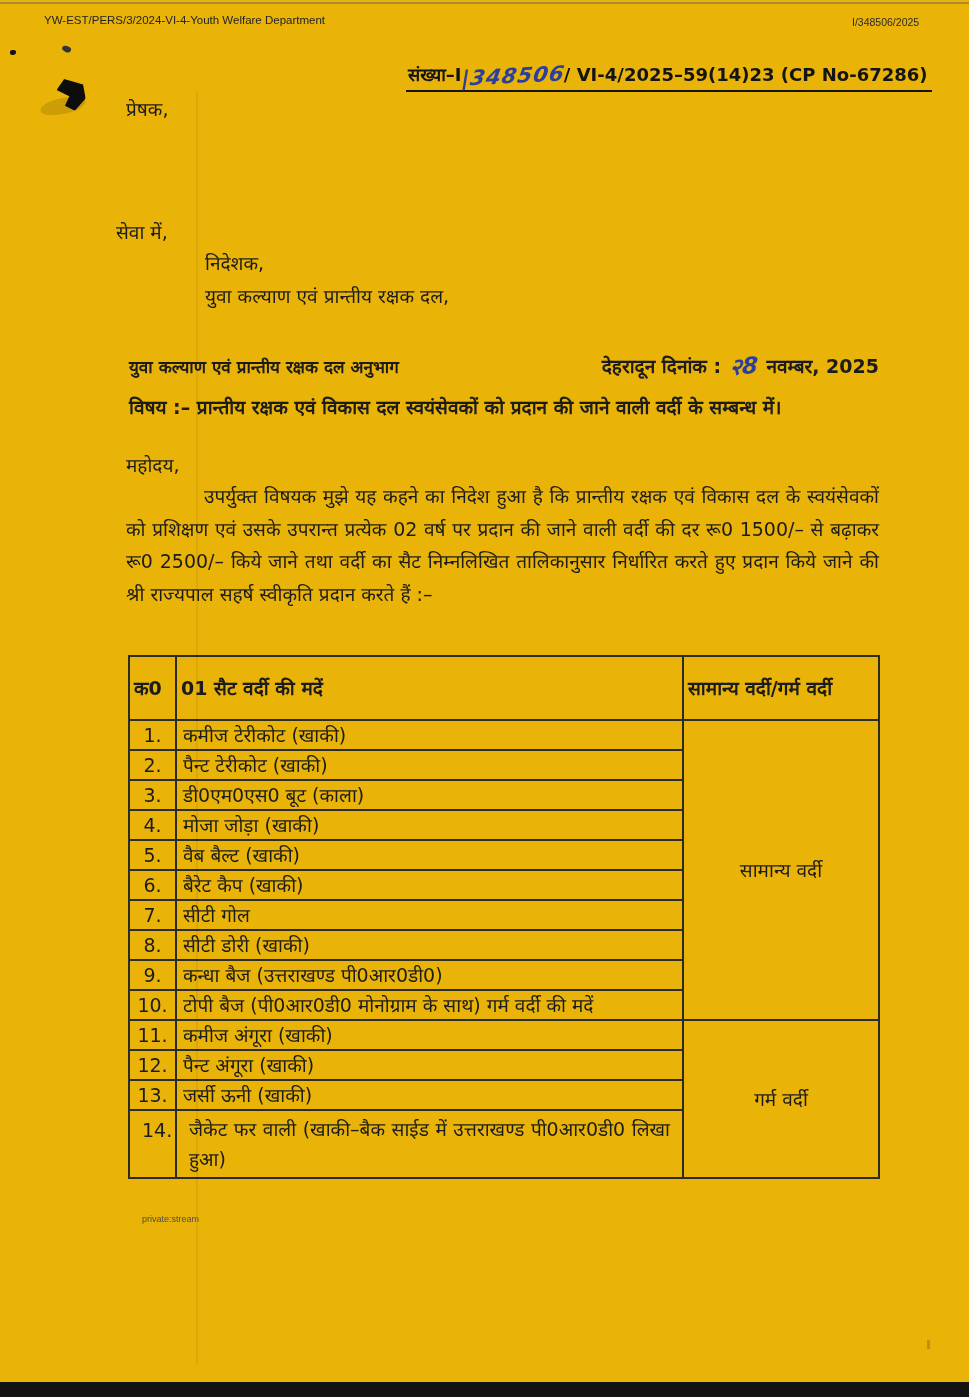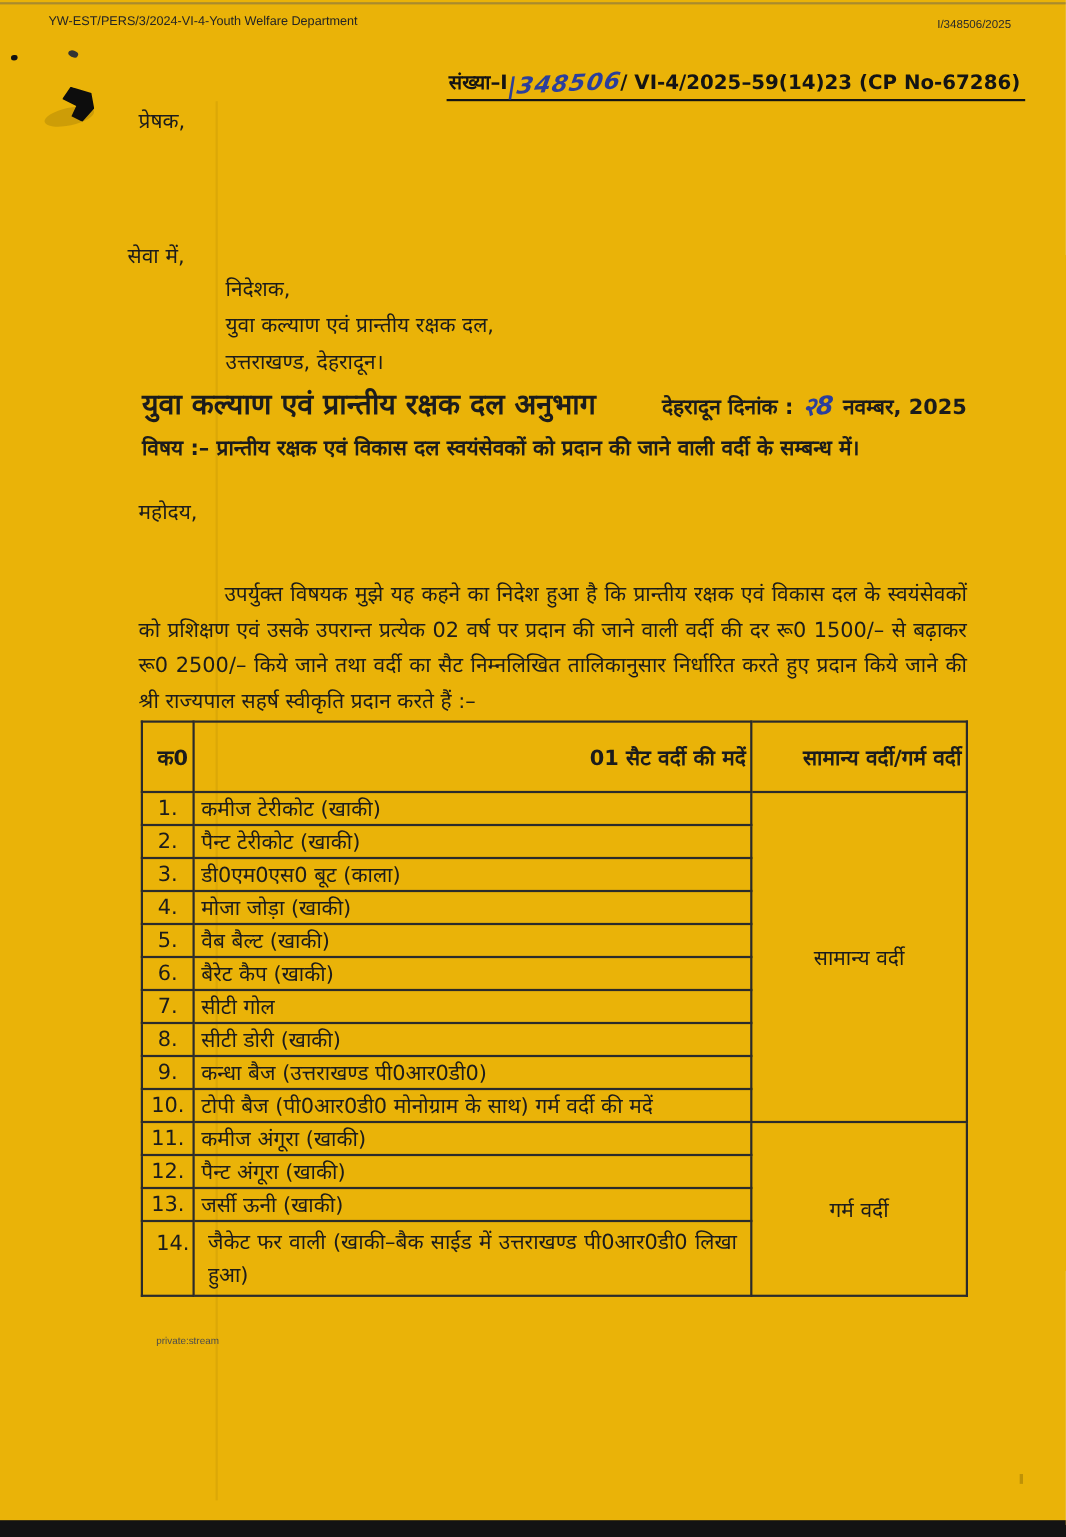--- a/index.html
+++ b/index.html
@@ -38,37 +38,37 @@
   .ink-ref { font-size:21px; transform:skewX(-12deg) rotate(-3deg); position:relative; top:2px; letter-spacing:1px; }
   .ink-date { font-size:23px; transform:skewX(-6deg) rotate(-4deg); position:relative; top:1px; padding:0 2px; }
 
   .deva { font-size:19px; color:#1c1c1c; }
   .from-label { left:126px; top:96px; }
   .from-lines { left:205px; top:127px; line-height:32.5px; }
   .to-label { left:116px; top:219px; }
   .to-lines { left:205px; top:247px; line-height:33px; }
 
   .section-row { left:129px; top:348px; width:750px; display:flex; justify-content:space-between; align-items:baseline; }
-  .section-left { font-weight:bold; font-size:26px; }
+  .section-left { font-weight:bold; font-size:17px; }
   .section-right { font-weight:bold; font-size:19px; white-space:nowrap; }
 
   .subject { left:129px; top:394px; width:752px; font-weight:bold; font-size:19px; }
   .salutation { left:126px; top:452px; }
   .body-para {
     left:126px; top:480px; width:753px; font-size:19px; line-height:32.5px;
-    text-align:justify; text-indent:78px; color:#1c1c1c;margin-top:44px;
+    text-align:justify; text-indent:78px; color:#1c1c1c;
   }
 
   
   table.uniform { position:absolute; left:128px; top:655px; width:750px; border-collapse:collapse; table-layout:fixed; }
   table.uniform col.c1 { width:47px; }
   table.uniform col.c2 { width:507px; }
   table.uniform col.c3 { width:196px; }
   table.uniform th, table.uniform td { border:2px solid #2b2b2b; font-size:19px; color:#1c1c1c; }
-  table.uniform th { font-weight:bold; height:34px; text-align:right; padding:18px 4px;border-radius:15px; }
+  table.uniform th { font-weight:bold; height:34px; text-align:left; padding:18px 4px;border-radius:15px; }
   table.uniform td { height:29px; padding:1px 6px; }
   td.ser { text-align:center; }
   td.item { padding-left:12px; }
   td.group { text-align:center; vertical-align:middle; font-size:19px;border-radius:13px; }
   tr.tall td { height:64px; line-height:30px; text-align:justify; padding:3px 12px; vertical-align:top; }
   tr.tall td.ser { text-align:center; vertical-align:top; padding-top:4px;margin-left:19px; }
 
   .footer-small { left:125px; top:1214px; font-family:"Liberation Sans", sans-serif; font-size:9px; color:#4d4d4d;margin-left:17px; }
 </style>
 </head>
@@ -90,21 +90,20 @@
   <div class="abs ref-line">
     <span>संख्या–I</span><span class="ink ink-ref">|348506</span><span>/ VI-4/2025–59(14)23  (CP No-67286)</span>
   </div>
 
   <div class="abs deva from-label">प्रेषक,</div>
 
   <div class="abs deva to-label">सेवा में,</div>
   <div class="abs deva to-lines">
     <div>निदेशक,</div>
     <div>युवा कल्याण एवं प्रान्तीय रक्षक दल,</div>
-    <div>उत्तराखण्ड, देहरादून।</div>
   </div>
 
   <div class="abs section-row">
     <span class="section-left">युवा कल्याण एवं प्रान्तीय रक्षक दल अनुभाग</span>
     <span class="section-right">
       <span>देहरादून  दिनांक :</span>
       <span class="ink ink-date">२8</span>
       <span>नवम्बर, 2025</span>
     </span>
   </div>

